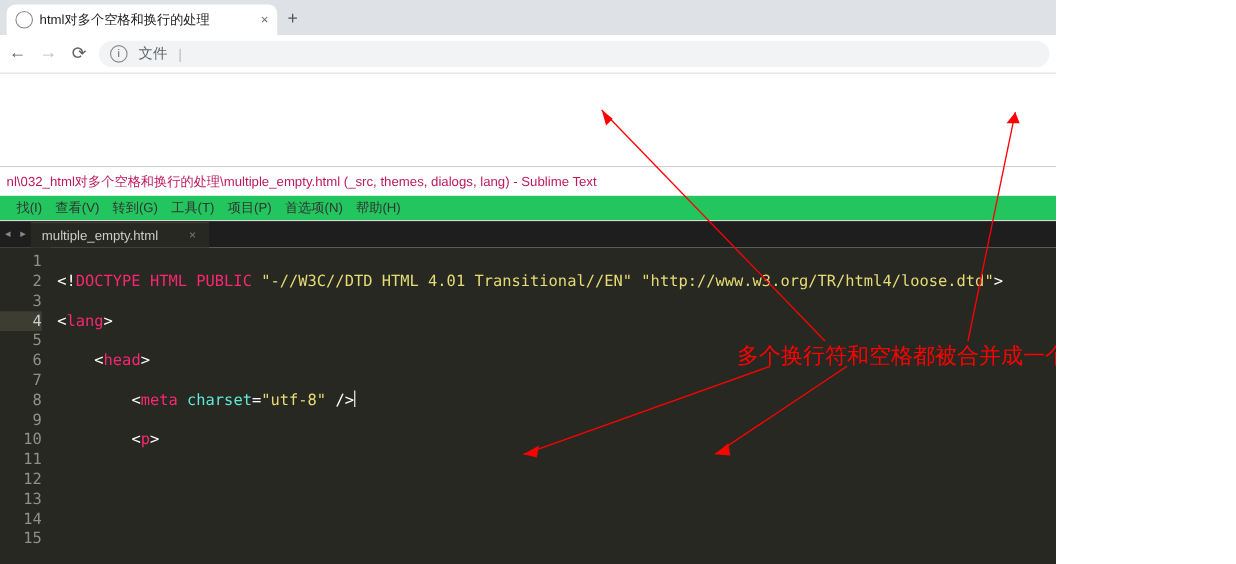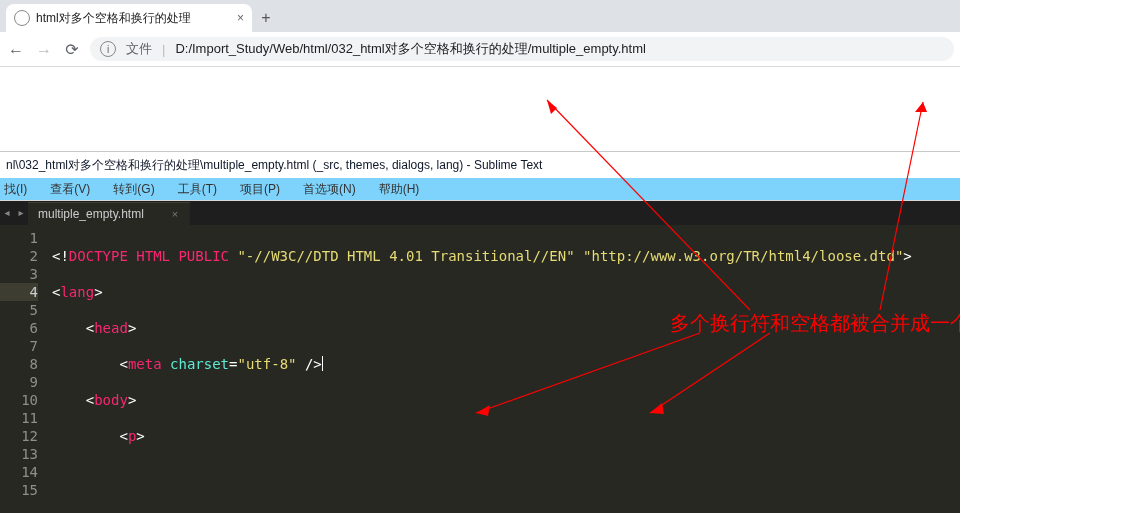--- a/index.html
+++ b/index.html
@@ -19,22 +19,22 @@
   .addr{flex:1;height:24px;background:#f1f3f4;border-radius:12px;display:flex;align-items:center;padding:0 10px;gap:10px;font-size:13px;color:#5f6368}
   .addr .info{width:14px;height:14px;border:1px solid #888;border-radius:50%;display:flex;align-items:center;justify-content:center;font-size:10px}
   .addr .filelbl{color:#5f6368}
   .addr .sep{color:#bbb}
   .addr .path{color:#202124}
 
   .page{padding:18px 6px;font-size:15px;line-height:1.5;height:50px}
 
   
   .subl{position:absolute;left:0;right:0;bottom:0;height:361px;border-top:1px solid #c8c8c8}
-  .subl-title{height:22px;background:#fff;color:#0f172a;font-size:12px;padding:2px 6px;display:flex;align-items:center}
-  .subl-menu{height:22px;background:#7dd3fc;color:#333;font-size:12px;padding:0 0;display:flex;align-items:center;gap:15px;border-bottom:1px solid #d8d8d8}
+  .subl-title{height:22px;background:#fff;color:#be185d;font-size:12px;padding:2px 6px;display:flex;align-items:center}
+  .subl-menu{height:22px;background:#22c55e;color:#333;font-size:12px;padding:0 11px;display:flex;align-items:center;gap:4px;border-bottom:1px solid #d8d8d8}
   .subl-menu span{padding:0 4px}
 
   .subl-tabbar{height:24px;background:#1e1e1e;display:flex;align-items:flex-end}
   .subl-tabarrow{width:14px;color:#888;font-size:10px;text-align:center;height:24px;line-height:24px}
   .subl-tab{height:22px;background:#272822;color:#ccc;font-size:12px;padding:0 12px 0 10px;display:flex;align-items:center;gap:28px;border-top:1px solid #3e3d32}
   .subl-tab .x{color:#777;font-size:11px}
 
   .editor{display:flex;height:291px;background:#272822;font-family:Consolas,monospace;font-size:14px}
   .gutter{width:38px;background:#272822;color:#8f908a;text-align:right;padding:4px 8px 0 0;line-height:18px}
   .gutter div{height:18px}
@@ -70,21 +70,20 @@
 </div>
 
 <div class="browser-toolbar">
   <span class="nav-btn">←</span>
   <span class="nav-btn dis">→</span>
   <span class="nav-btn">⟳</span>
   <div class="addr">
     <span class="info">i</span>
     <span class="filelbl">文件</span>
     <span class="sep">|</span>
-    <span class="path">D:/Import_Study/Web/html/032_html对多个空格和换行的处理/multiple_empty.html</span>
   </div>
 </div>
 
 
 <div class="subl">
   <div class="subl-title">nl\032_html对多个空格和换行的处理\multiple_empty.html (_src, themes, dialogs, lang) - Sublime Text</div>
   <div class="subl-menu">
     <span>找(I)</span>
     <span>查看(V)</span>
     <span>转到(G)</span>
@@ -118,21 +117,20 @@
           <div>12</div>
           <div>13</div>
           <div>14</div>
           <div>15</div>
     </div>
     <div class="code">
 <div class="line"><span class="c-white">&lt;!</span><span class="c-tag">DOCTYPE HTML PUBLIC </span><span class="c-str">"-//W3C//DTD HTML 4.01 Transitional//EN"</span> <span class="c-str">"http://www.w3.org/TR/html4/loose.dtd"</span><span class="c-white">&gt;</span></div>
 <div class="line"><span class="c-white">&lt;</span><span class="c-tag">lang</span><span class="c-white">&gt;</span></div>
 <div class="line">    <span class="c-white">&lt;</span><span class="c-tag">head</span><span class="c-white">&gt;</span></div>
 <div class="line">        <span class="c-white">&lt;</span><span class="c-tag">meta</span> <span class="c-attr">charset</span><span class="c-white">=</span><span class="c-str">"utf-8"</span> <span class="c-white">/&gt;</span><span class="caret"></span></div>
-<div class="line">    <span class="c-white">&lt;</span><span class="c-tag">body</span><span class="c-white">&gt;</span></div>
 <div class="line">        <span class="c-white">&lt;</span><span class="c-tag">p</span><span class="c-white">&gt;</span></div>
 
 
 
 
 
 
 
     </div>
   </div>

